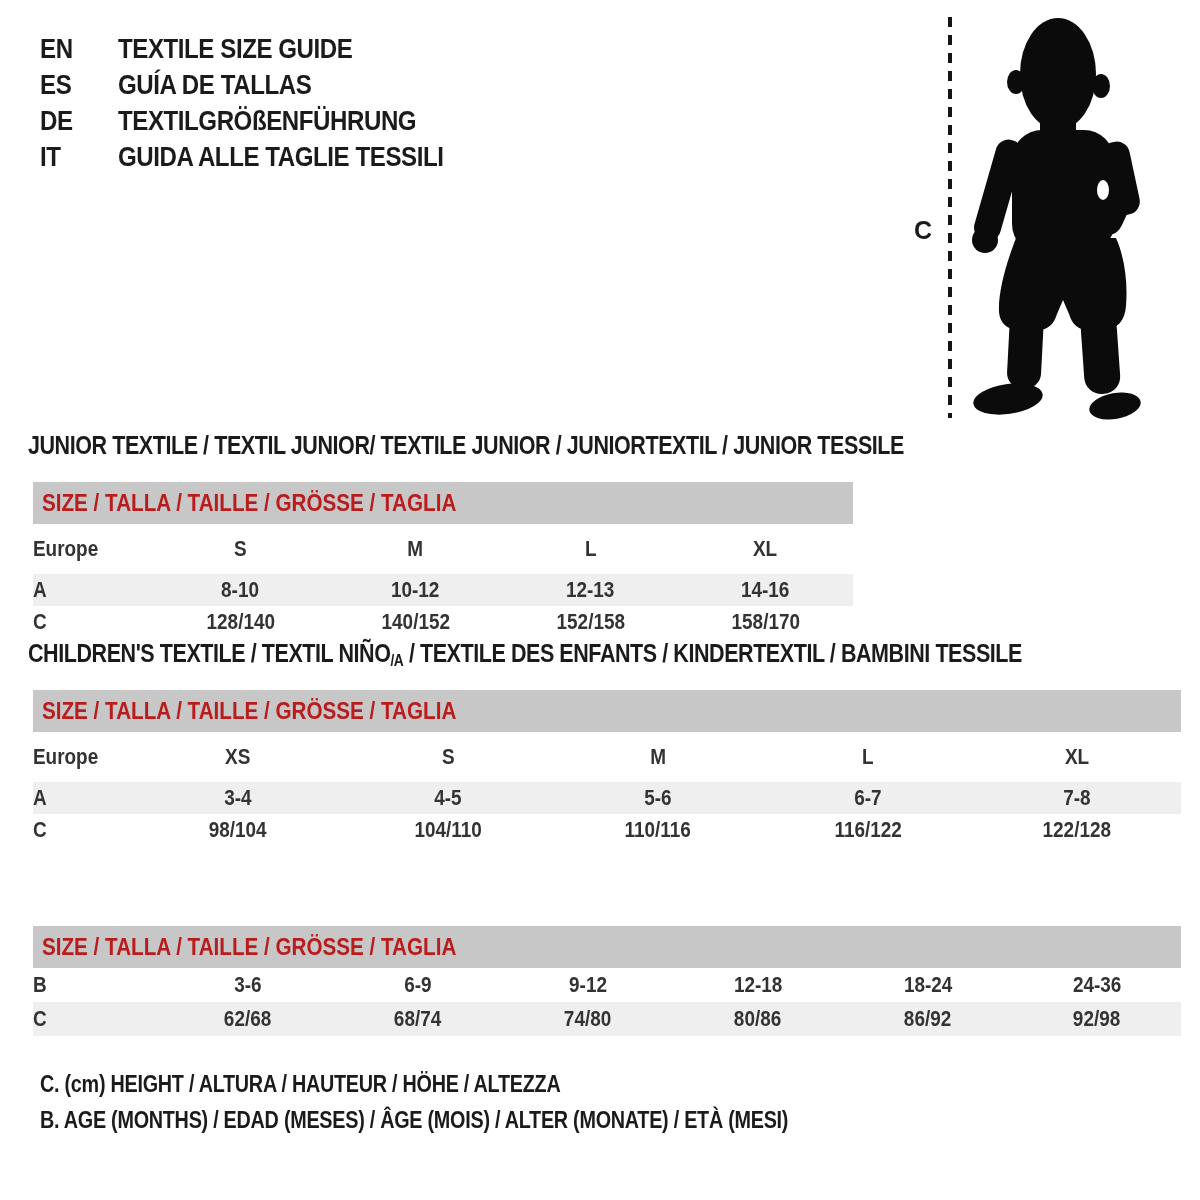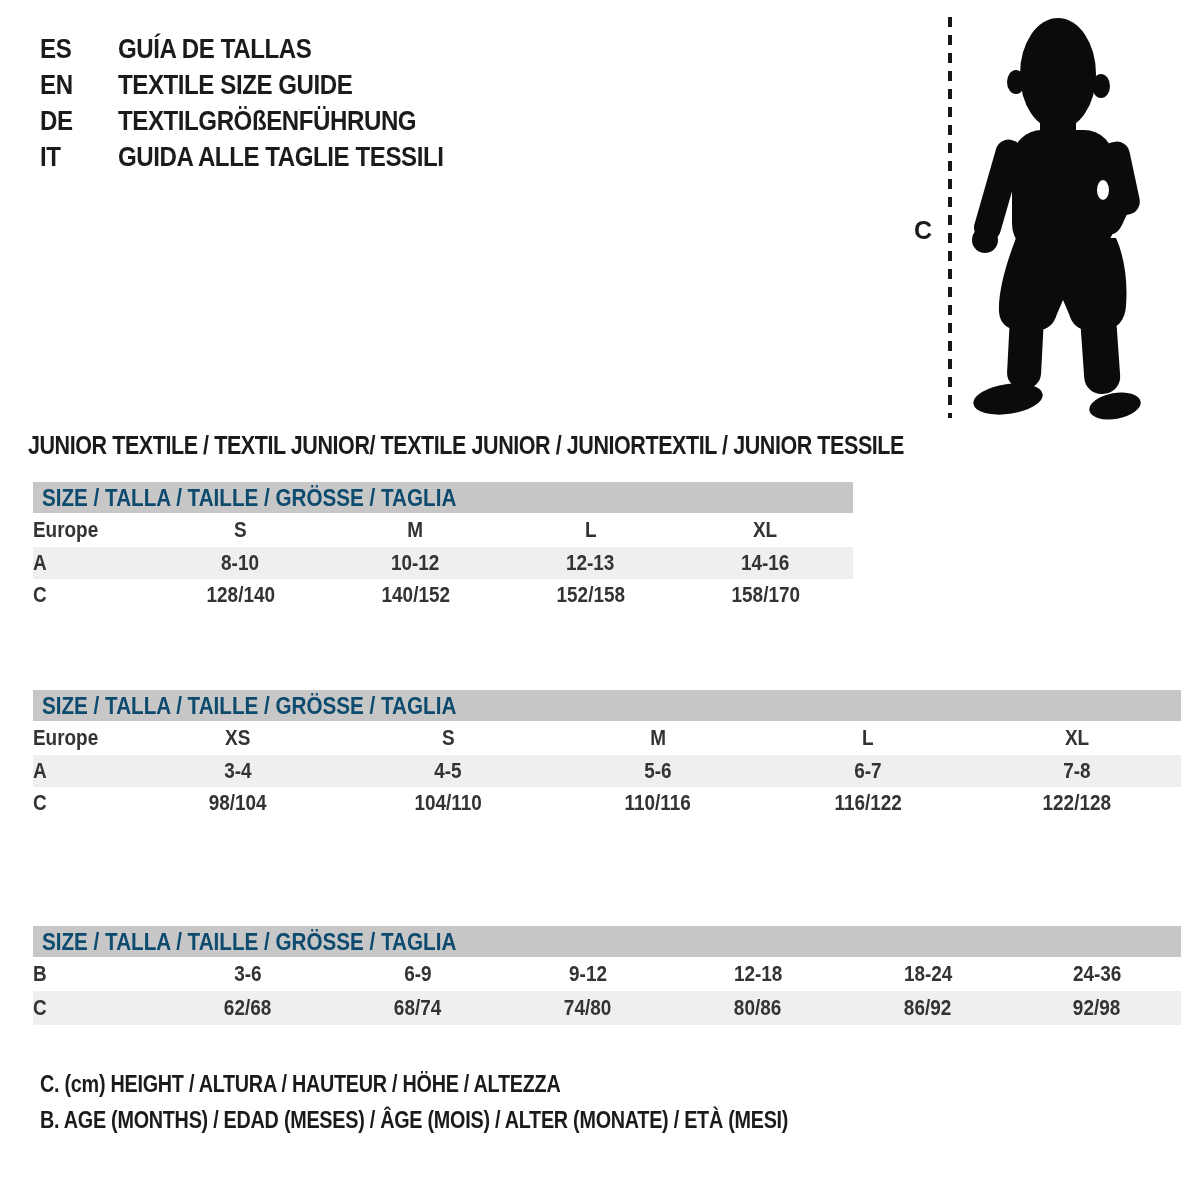--- a/index.html
+++ b/index.html
@@ -14,42 +14,42 @@
   .lang-code{display:inline-block;width:78px;vertical-align:top;}
   
   .fig-svg{position:absolute;left:938px;top:12px;width:215px;height:410px;}
   .c-label{position:absolute;left:908px;top:216px;width:30px;text-align:center;font-size:25px;}
   
   .sec-title{position:absolute;left:28px;font-size:25px;letter-spacing:-.5px;line-height:33px;white-space:nowrap;}
   .title-sub{font-size:16px;vertical-align:-4px;}
   
   table.size-table{position:absolute;border-collapse:collapse;table-layout:fixed;font-size:22px;color:#333;}
   table.size-table td{padding:0;overflow:hidden;}
-  tr.bar td{background:#c7c7c7;height:31px;color:#0c4a6e;font-size:24px;padding-left:9px;}
-  tr.hdr td{height:34px;}
+  tr.bar td{background:#c7c7c7;height:42px;color:#b91c1c;font-size:24px;padding-left:9px;}
+  tr.hdr td{height:50px;}
   tr.rowa td{height:32px;}
   tr.rowb td{height:34px;}
   tr.alt td{background:#efefef;}
   td.lbl{text-align:left;padding-left:10px;}
   td.ctr{text-align:center;}
   td.ctr .cond{transform-origin:50% 50%;}
   
   .legend{position:absolute;left:40px;top:1066px;font-size:23px;line-height:36px;letter-spacing:-.3px;}
 </style>
 </head>
 <body>
 
 <div class="canvas">
 
   <div class="lang-block">
     <div class="lang-row">
+      <span class="lang-code cond">EN</span><span class="cond">TEXTILE SIZE GUIDE</span>
+    </div>
+    <div class="lang-row">
       <span class="lang-code cond">ES</span><span class="cond">GUÍA DE TALLAS</span>
-    </div>
-    <div class="lang-row">
-      <span class="lang-code cond">EN</span><span class="cond">TEXTILE SIZE GUIDE</span>
     </div>
     <div class="lang-row">
       <span class="lang-code cond">DE</span><span class="cond">TEXTILGRÖßENFÜHRUNG</span>
     </div>
     <div class="lang-row">
       <span class="lang-code cond">IT</span><span class="cond">GUIDA ALLE TAGLIE TESSILI</span>
     </div>
   </div>
 
   <div class="c-label">C</div>
@@ -115,20 +115,23 @@
     <tr class="rowa">
       <td class="lbl"><span class="cond">C</span></td>
       <td class="ctr"><span class="cond">128/140</span></td>
       <td class="ctr"><span class="cond">140/152</span></td>
       <td class="ctr"><span class="cond">152/158</span></td>
       <td class="ctr"><span class="cond">158/170</span></td>
     </tr>
   </tbody>
     </table>
 
+  <div class="sec-title" style="top:637px">
+    <span class="cond"><span>CHILDREN'S TEXTILE / TEXTIL NIÑO</span><span class="title-sub">/A</span><span> / TEXTILE DES ENFANTS / KINDERTEXTIL / BAMBINI TESSILE</span></span>
+  </div>
   <table class="size-table" style="left:33px;top:690px;width:1148px">
     <colgroup>
         <col style="width:100px">
         <col style="width:210px">
         <col style="width:210px">
         <col style="width:210px">
         <col style="width:210px">
         <col style="width:208px">
       </colgroup>
     <tbody>

